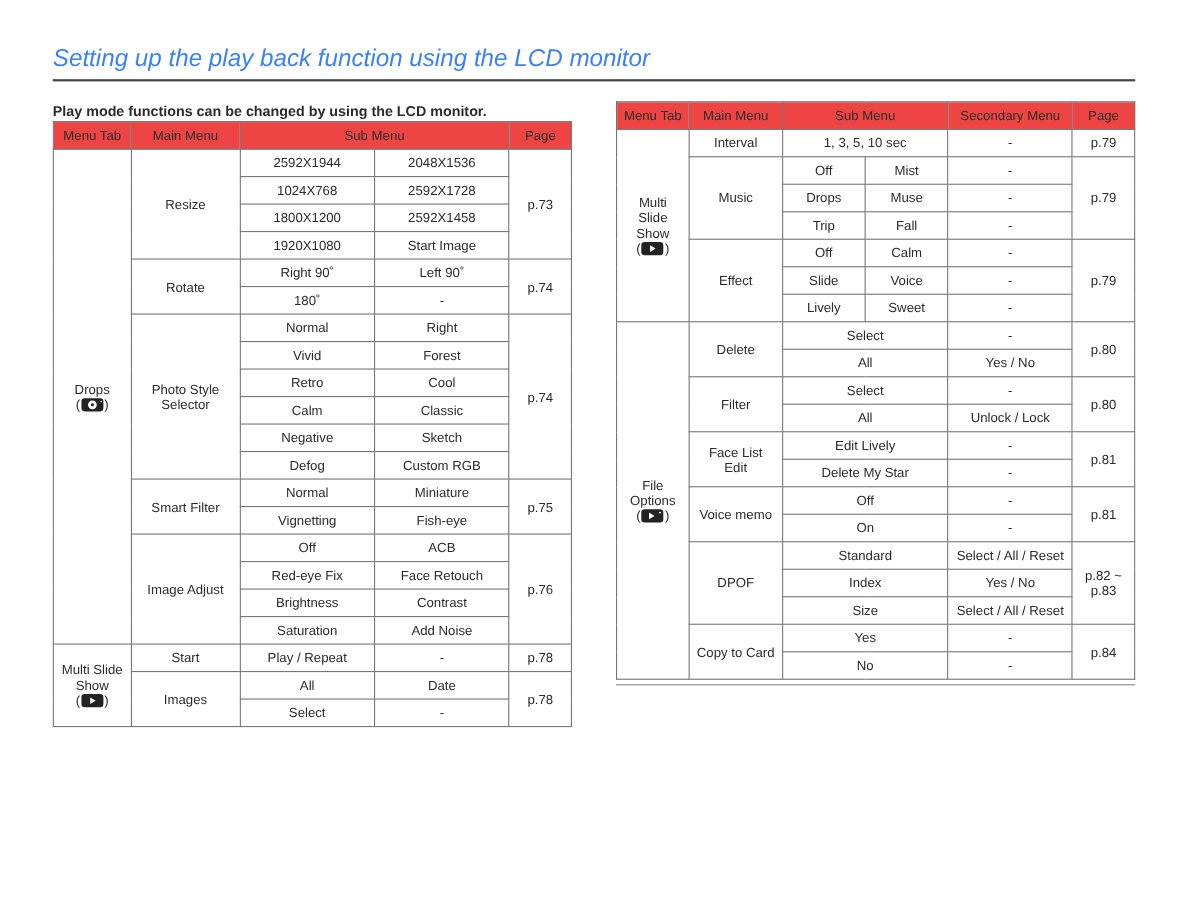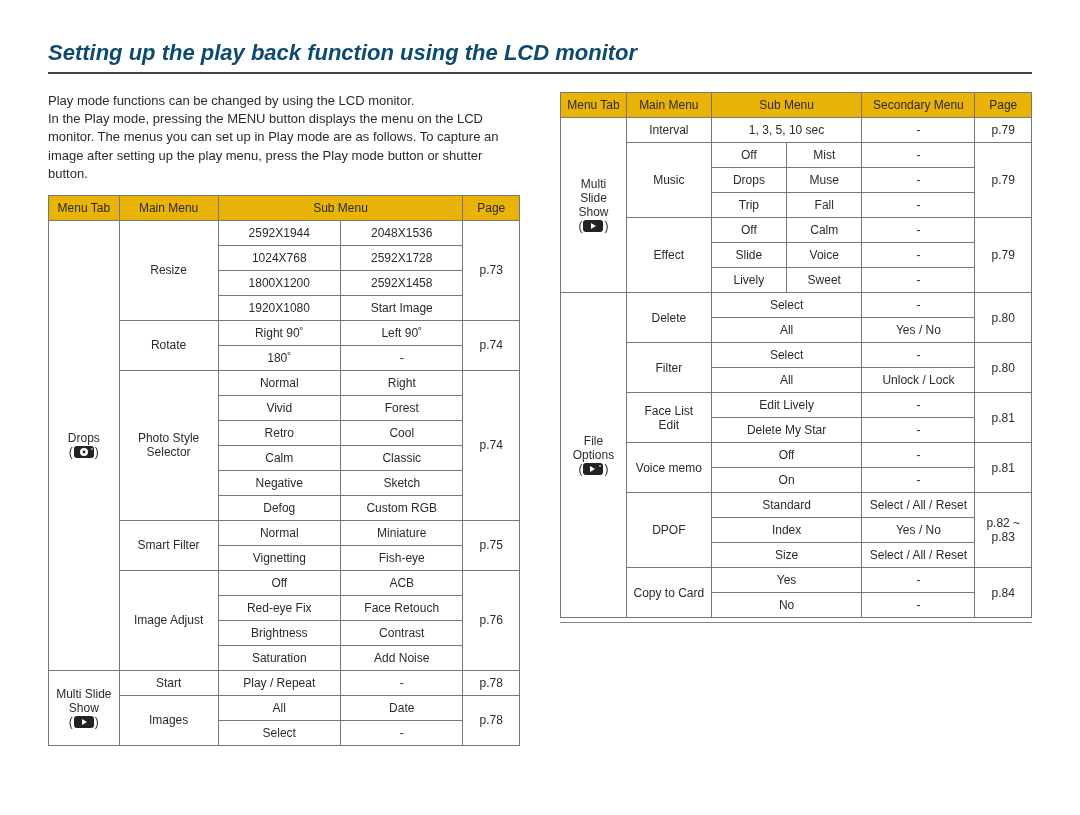--- a/index.html
+++ b/index.html
@@ -8,56 +8,56 @@
     font-family: Arial, Helvetica, sans-serif;
     font-size: 12.5px;
     color: #2b2b2b;
     box-sizing: border-box;
     width: 1080px;
     height: 815px;
     background: #fff;
   }
   h1 {
     font-size: 22px;
-    font-weight: 700;
+    font-weight: 400;
     font-style: italic;
     margin: 0 0 6px 0;
-    color: #0c4a6e;
+    color: #3b82f6;
   }
   .title-line {
     border-bottom: 2px solid #444;
     margin-bottom: 18px;
   }
   .columns {
     display: flex;
     gap: 40px;
   }
   .col {
     flex: 1;
     min-width: 0;
   }
   .intro {
     font-size: 13px;
     line-height: 1.4;
-    margin-bottom: 12px;
+    font-weight: bold;
   }
   table {
     border-collapse: collapse;
     width: 100%;
     font-size: 12px;
   }
   th, td {
     border: 1px solid #777;
     padding: 3px 6px;
     text-align: center;
     vertical-align: middle;
     height: 18px;
   }
   th {
-    background: #eab308;
+    background: #ef4444;
     font-weight: 400;
   }
   .bottom-border {
     border-top: 1px solid #888;
     margin-top: 4px;
   }
   .page-num {
     text-align: right;
     font-weight: 700;
     font-size: 13px;
@@ -74,21 +74,20 @@
 <body>
 
 <h1>Setting up the play back function using the LCD monitor</h1>
 <div class="title-line"></div>
 
 <div class="columns">
 
   <div class="col">
     <div class="intro">
       <span>Play mode functions can be changed by using the LCD monitor.</span><br>
-      <span>In the Play mode, pressing the MENU button displays the menu on the LCD monitor. The menus you can set up in Play mode are as follows. To capture an image after setting up the play menu, press the Play mode button or shutter button.</span>
     </div>
 
     <table>
       <colgroup>
         <col style="width:15%">
           <col style="width:21%">
           <col style="width:26%">
           <col style="width:26%">
           <col style="width:12%">
       </colgroup>

